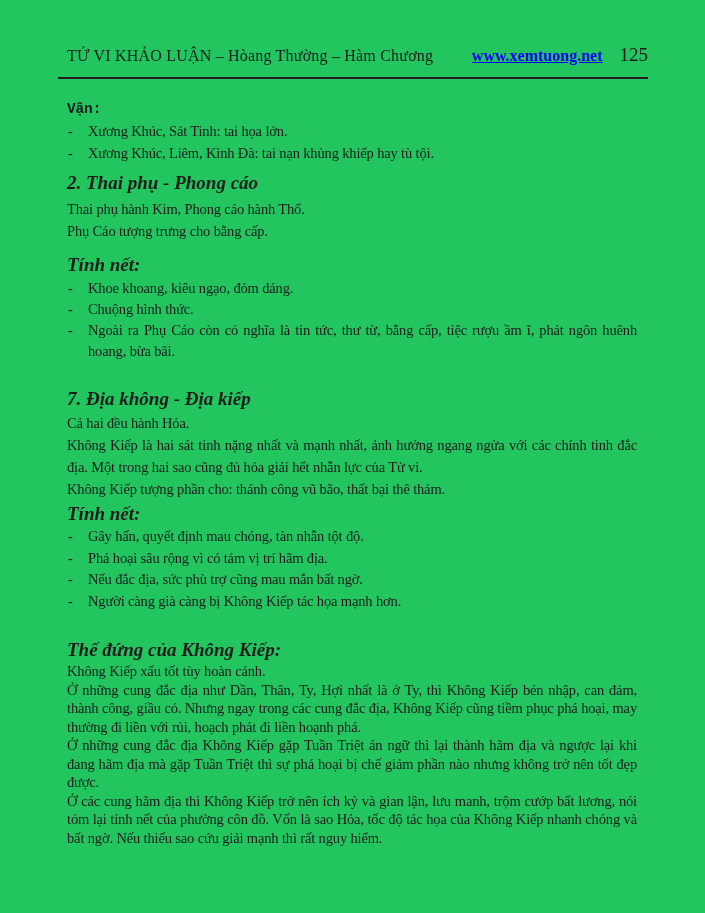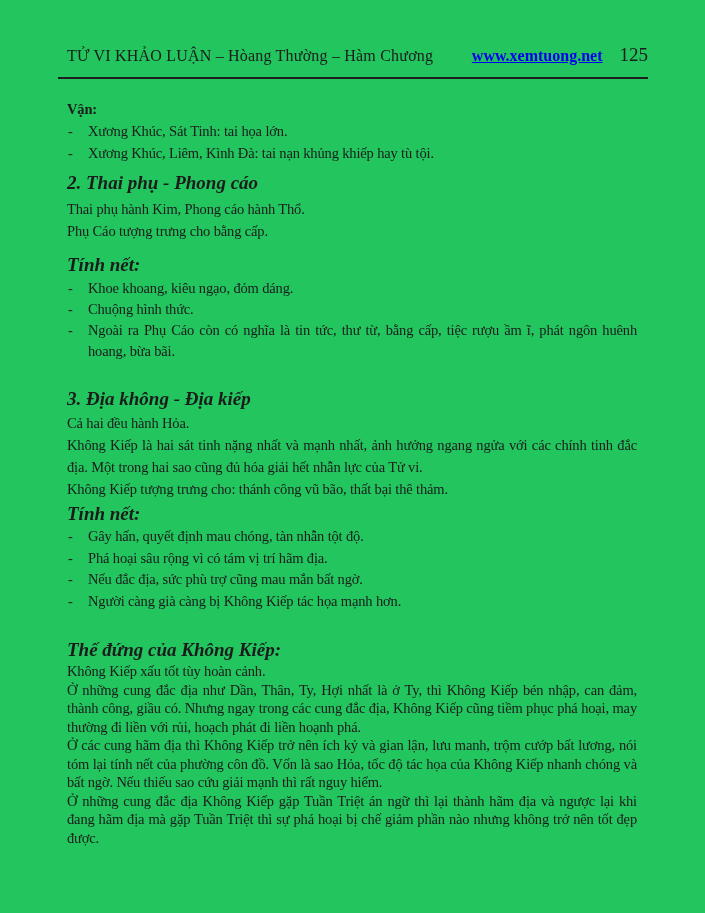--- a/index.html
+++ b/index.html
@@ -31,21 +31,21 @@
   .header .pagenum { margin-left: 17px; font-size: 19px; }
 
   
   .content {
     margin: 19px 68px 0 67px;
     font-size: 14.5px;
     letter-spacing: -0.15px;
     line-height: 22px;
   }
 
-  .bold-label { font-weight: bold; }
+  .bold-label { font-weight: bold; font-family: Liberation Mono, monospace; }
 
   ul.dash-list { list-style: none; margin: 0; padding: 0; }
   ul.dash-list li { position: relative; padding-left: 21px; }
   ul.dash-list .dash { position: absolute; left: 1px; top: 0; }
   ul.lh21 { line-height: 21px; }
   ul.lh215 { line-height: 21.5px; }
 
   h2.sec, h3.sub {
     font-style: italic;
     font-weight: bold;
@@ -95,37 +95,37 @@
         </div>
       <h3 class="sub" id="sec2-tinhnet-heading">Tính nết:</h3>
       <ul class="dash-list lh21 just-list">
           <li class="just"><span class="dash">-</span><span>Khoe khoang, kiêu ngạo, đỏm dáng.</span></li>
           <li class="just"><span class="dash">-</span><span>Chuộng hình thức.</span></li>
           <li class="just"><span class="dash">-</span><span>Ngoài ra Phụ Cáo còn có nghĩa là tin tức, thư từ, bằng cấp, tiệc rượu ầm ĩ, phát ngôn huênh hoang, bừa bãi.</span></li>
         </ul>
     </div>
 
     <div>
-      <h2 class="sec" id="sec3-heading">3. Địa không - Địa kiếp</h2>
+      <h2 class="sec" id="sec3-heading">7. Địa không - Địa kiếp</h2>
       <div>
           <p class="just">Cả hai đều hành Hỏa.</p>
           <p class="just">Không Kiếp là hai sát tinh nặng nhất và mạnh nhất, ảnh hưởng ngang ngửa với các chính tinh đắc địa. Một trong hai sao cũng đủ hóa giải hết nhẫn lực của Tử vi.</p>
-          <p class="just">Không Kiếp tượng trưng cho: thánh công vũ bão, thất bại thê thảm.</p>
+          <p class="just">Không Kiếp tượng phần cho: thánh công vũ bão, thất bại thê thảm.</p>
         </div>
       <h3 class="sub" id="sec3-tinhnet-heading">Tính nết:</h3>
       <ul class="dash-list lh215">
           <li><span class="dash">-</span><span>Gây hấn, quyết định mau chóng, tàn nhẫn tột độ.</span></li>
           <li><span class="dash">-</span><span>Phá hoại sâu rộng vì có tám vị trí hãm địa.</span></li>
           <li><span class="dash">-</span><span>Nếu đắc địa, sức phù trợ cũng mau mắn bất ngờ.</span></li>
           <li><span class="dash">-</span><span>Người càng già càng bị Không Kiếp tác họa mạnh hơn.</span></li>
         </ul>
 
       <h3 class="sub" id="thedung-heading">Thế đứng của Không Kiếp:</h3>
       <div class="final-block">
           <p class="just">Không Kiếp xấu tốt tùy hoàn cảnh.</p>
           <p class="just">Ở những cung đắc địa như Dần, Thân, Ty, Hợi nhất là ở Ty, thì Không Kiếp bén nhập, can đảm, thành công, giầu có. Nhưng ngay trong các cung đắc địa, Không Kiếp cũng tiềm phục phá hoại, may thường đi liền với rủi, hoạch phát đi liền hoạnh phá.</p>
+          <p class="just">Ở những cung đắc địa Không Kiếp gặp Tuần Triệt án ngữ thì lại thành hãm địa và ngược lại khi đang hãm địa mà gặp Tuần Triệt thì sự phá hoại bị chế giảm phần nào nhưng không trở nên tốt đẹp được.</p>
           <p class="just">Ở các cung hãm địa thì Không Kiếp trở nên ích kỷ và gian lận, lưu manh, trộm cướp bất lương, nói tóm lại tính nết của phường côn đồ. Vốn là sao Hỏa, tốc độ tác họa của Không Kiếp nhanh chóng và bất ngờ. Nếu thiếu sao cứu giải mạnh thì rất nguy hiểm.</p>
-          <p class="just">Ở những cung đắc địa Không Kiếp gặp Tuần Triệt án ngữ thì lại thành hãm địa và ngược lại khi đang hãm địa mà gặp Tuần Triệt thì sự phá hoại bị chế giảm phần nào nhưng không trở nên tốt đẹp được.</p>
         </div>
     </div>
 
   </div>
 </div>
 
 </body></html>

